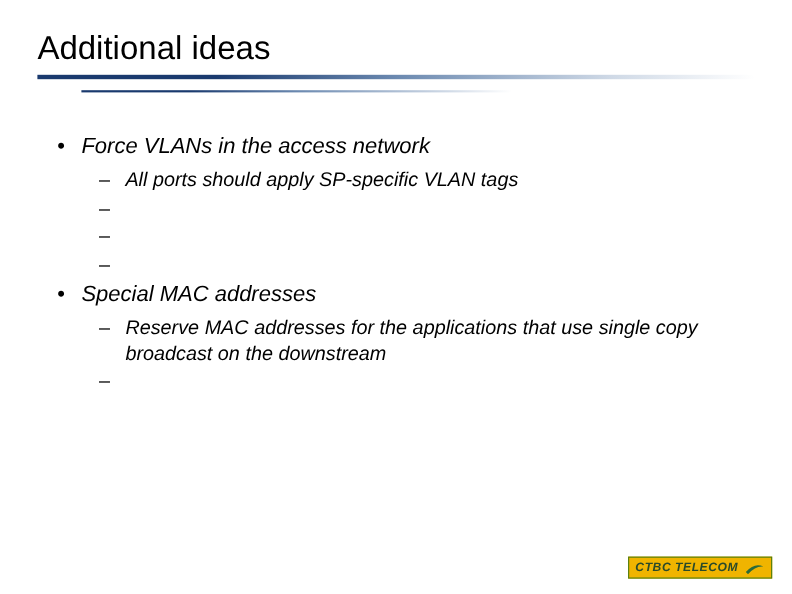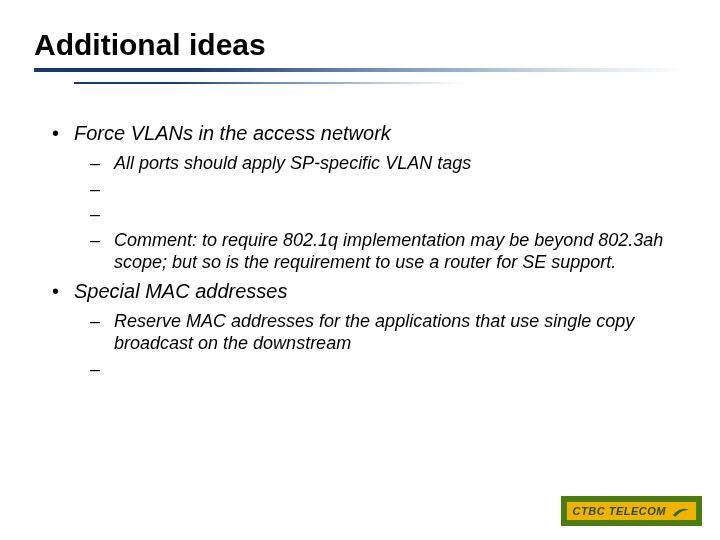--- a/index.html
+++ b/index.html
@@ -10,21 +10,21 @@
     font-family: Arial, Helvetica, sans-serif;
     color: #000;
     position: relative;
     overflow: hidden;
   }
   .slide {
     padding: 28px 34px 0 34px;
   }
   .title {
     font-size: 30px;
-    font-weight: bold;
+    font-weight: normal;
     margin-bottom: 6px;
   }
   .title-rule {
     height: 4px;
     width: 100%;
     background: linear-gradient(to right, #1a3a6e 0%, #1a3a6e 25%, #6b89b0 50%, #cfd9e6 80%, #fff 100%);
     margin-bottom: 10px;
   }
   .sub-rule {
     height: 2px;
@@ -64,21 +64,21 @@
   .logo {
     position: absolute;
     right: 18px;
     bottom: 14px;
     display: flex;
     align-items: center;
     gap: 4px;
   }
   .logo-box {
     background: #f0b400;
-    border: 6px solid #4d7c0f;
+    border: 1px solid #4d7c0f;
     padding: 2px 6px;
     display: flex;
     align-items: center;
     gap: 6px;
   }
   .logo-text {
     font-size: 11px;
     font-weight: bold;
     color: #2a4a2a;
     letter-spacing: 0.5px;
@@ -107,21 +107,20 @@
       <span class="bullet-text">All ports should apply SP-specific VLAN tags</span>
     </div>
     <div class="bullet-l2">
       <span class="marker">–</span>
     </div>
     <div class="bullet-l2">
       <span class="marker">–</span>
     </div>
     <div class="bullet-l2">
       <span class="marker">–</span>
-      <span class="bullet-text">Comment: to require 802.1q implementation may be beyond 802.3ah scope; but so is the requirement to use a router for SE support.</span>
     </div>
     <div class="bullet-l1">
       <span class="marker">•</span>
       <span class="bullet-text">Special MAC addresses</span>
     </div>
     <div class="bullet-l2">
       <span class="marker">–</span>
       <span class="bullet-text">Reserve MAC addresses for the applications that use single copy broadcast on the downstream</span>
     </div>
     <div class="bullet-l2">

